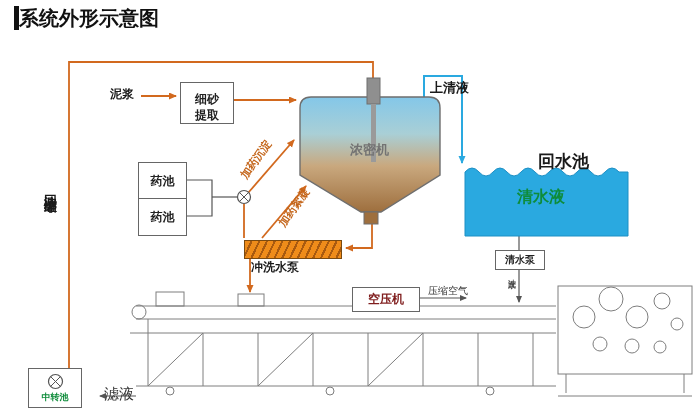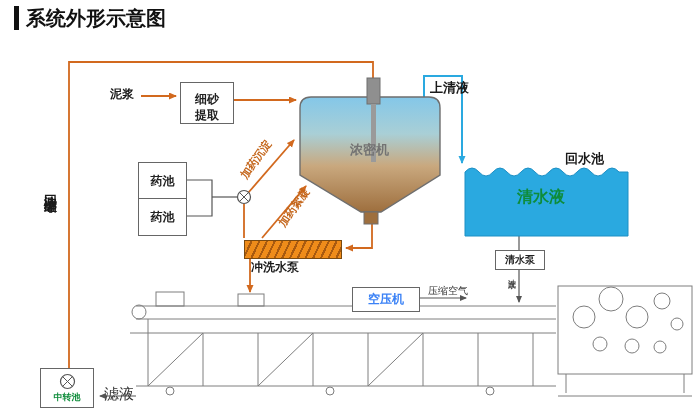--- a/index.html
+++ b/index.html
@@ -1,20 +1,20 @@
 <!DOCTYPE html>
 <html><head>
 <meta charset="utf-8">
 <style>
   html,body{margin:0;padding:0;background:#fff;}
   .stage{position:relative;width:700px;height:420px;background:#fff;overflow:hidden;
          font-family:"Liberation Sans","DejaVu Sans",sans-serif;}
   svg.lines{position:absolute;left:0;top:0;z-index:1;}
   .title{position:absolute;left:14px;top:6px;font-size:20px;font-weight:bold;color:#111;
-         border-left:5px solid #111;padding-left:7px;line-height:1.2;z-index:3;}
+         border-left:5px solid #111;line-height:1.2;z-index:3;}
   .lbl{position:absolute;white-space:nowrap;color:#1a1a1a;z-index:3;}
   .b{font-weight:bold;}
   .box{position:absolute;background:#fff;border:1px solid #666;display:flex;align-items:center;
        justify-content:center;text-align:center;color:#222;font-weight:bold;z-index:2;}
   .vert{writing-mode:vertical-rl;letter-spacing:2px;}
   .rot{transform:rotate(-55deg);color:#c4651a;font-weight:bold;font-size:11px;}
   .wrap2{display:inline-block;width:2em;word-break:break-all;line-height:1.35;}
   .hatch{position:absolute;left:244px;top:240px;width:96px;height:17px;border:1px solid #7a4a10;
          background:repeating-linear-gradient(115deg,#ef8c1a 0 5px,#a85a10 5px 7px);z-index:2;}
   .pumpicon{position:absolute;z-index:3;}
@@ -115,45 +115,45 @@
 
   <div class="box" style="left:180px;top:82px;width:52px;height:40px;font-size:12px;align-items:flex-end;">
     <span class="wrap2">细砂提取</span>
   </div>
   <div class="box" style="left:138px;top:162px;width:47px;height:36px;font-size:12px;">
     <span>药池</span>
   </div>
   <div class="box" style="left:138px;top:198px;width:47px;height:36px;font-size:12px;">
     <span>药池</span>
   </div>
-  <div class="box" style="left:352px;top:287px;width:66px;height:23px;font-size:12px;color:#3b82f6;">
+  <div class="box" style="left:352px;top:287px;width:66px;height:23px;font-size:12px;color:#7f1d1d;">
     <span>空压机</span>
   </div>
   <div class="box" style="left:495px;top:250px;width:48px;height:18px;font-size:10px;font-weight:bold;">
     <span>清水泵</span>
   </div>
-  <div class="box" style="left:40px;top:368px;width:52px;height:38px;flex-direction:column;font-size:9px;color:#0e8c3a;gap:1px;text-align:right;">
+  <div class="box" style="left:28px;top:368px;width:52px;height:38px;flex-direction:column;font-size:9px;color:#0e8c3a;gap:1px;text-align:right;">
     <svg width="17" height="17">
       <circle cx="8.5" cy="8.5" r="7" fill="#fff" stroke="#555" stroke-width="1.2"></circle>
       <path d="M4,4 L13,13 M13,4 L4,13" stroke="#555" stroke-width="1" fill="none"></path>
     </svg>
     <span>中转池</span>
   </div>
 
   <div class="hatch"></div>
 
   <svg class="pumpicon" style="left:236px;top:189px;" width="16" height="16">
     <circle cx="8" cy="8" r="6.5" fill="#fff" stroke="#555" stroke-width="1.2"></circle>
     <path d="M3.5,3.5 L12.5,12.5 M12.5,3.5 L3.5,12.5" stroke="#555" stroke-width="1" fill="none"></path>
   </svg>
 
   <div class="lbl b" style="left:110px;top:86px;font-size:12px;">泥浆</div>
   <div class="lbl b" style="left:430px;top:79px;font-size:13px;">上清液</div>
   <div class="lbl b" style="left:350px;top:141px;font-size:13px;color:#737373;text-align:center;">浓密机</div>
-  <div class="lbl b" style="left:565px;top:150px;font-size:13px;">回水池</div>
+  <div class="lbl b" style="left:538px;top:150px;font-size:17px;">回水池</div>
   <div class="lbl b" style="left:517px;top:187px;font-size:16px;color:#0e8c3a;">清水液</div>
   <div class="lbl b" style="left:251px;top:259px;font-size:12px;">冲洗水泵</div>
   <div class="lbl" style="left:428px;top:284px;font-size:10px;color:#333;">压缩空气</div>
   <div class="lbl" style="left:104px;top:385px;font-size:15px;color:#333;">滤液</div>
 
   <div class="lbl rot" style="left:234px;top:152px;">加药沉淀</div>
   <div class="lbl rot" style="left:272px;top:200px;">加药絮凝</div>
 
   <div class="lbl b vert" style="left:41px;top:184px;font-size:13px;">回浓缩罐</div>
   <div class="lbl vert" style="left:505px;top:272px;font-size:8px;color:#444;letter-spacing:1px;">冲洗水泵</div>

